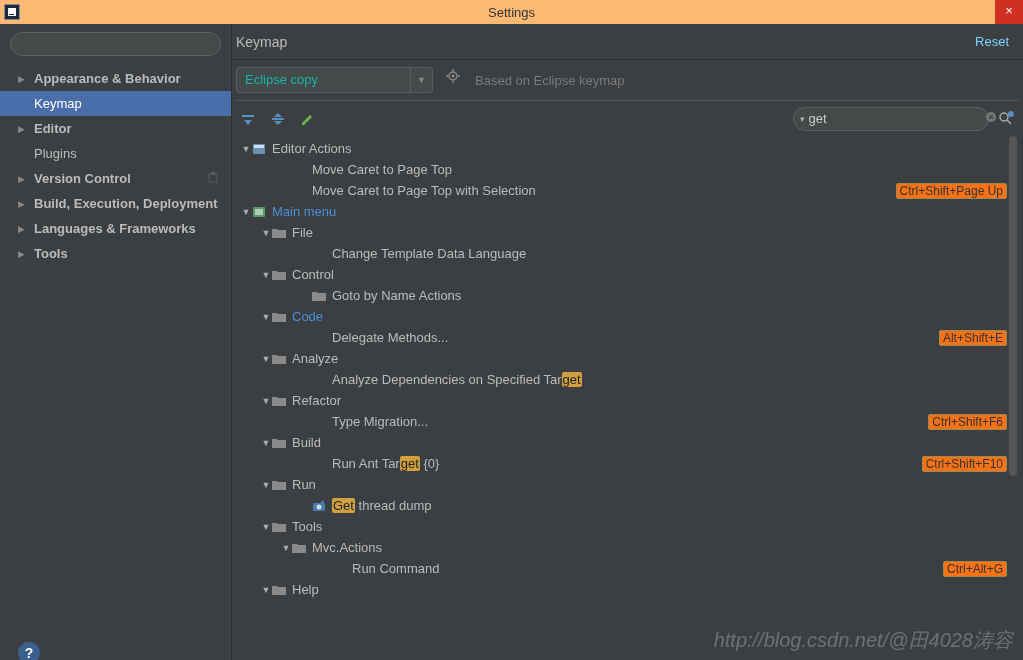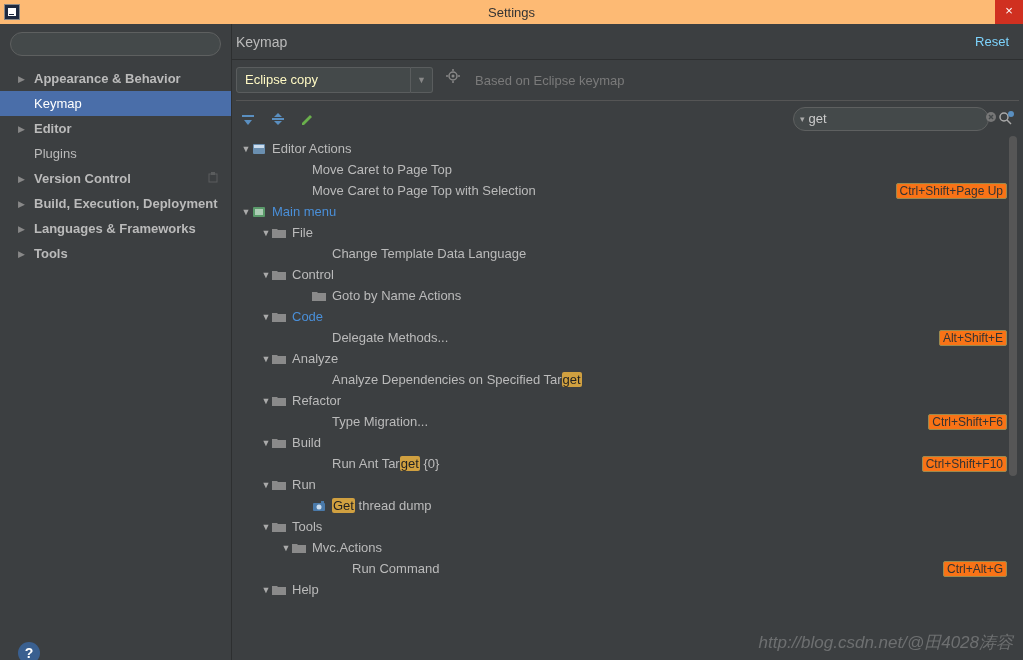--- a/index.html
+++ b/index.html
@@ -26,21 +26,21 @@
 .cat-list .item.selected { background: #4a6ea9; color: #fff; }
 .cat-list .item .gear-right { position: absolute; right: 12px; top: 6px; opacity: 0.4; }
 
 .content { flex: 1; background: #3c3f41; display: flex; flex-direction: column; }
 .crumb-row { height: 36px; display: flex; align-items: center; justify-content: space-between; padding: 0 14px 0 4px; border-bottom: 1px solid #2d2f30; }
 .crumb-row .breadcrumb { color: #bbb; font-size: 14px; }
 .crumb-row .reset { color: #7dd3fc; font-size: 13px; cursor: pointer; font-weight: normal; }
 
 .keymap-row { height: 40px; display: flex; align-items: center; padding: 0 4px; }
 .keymap-select { display: flex; }
-.keymap-select .sel-main { width: 175px; height: 26px; background: #44494a; border: 1px solid #5a5d5e; border-radius: 3px 0 0 3px; padding: 0 8px; line-height: 24px; color: #fef9c3; font-size: 13px; }
+.keymap-select .sel-main { width: 175px; height: 26px; background: #44494a; border: 1px solid #5a5d5e; border-radius: 3px 0 0 3px; padding: 0 8px; line-height: 24px; color: #14b8a6; font-size: 13px; }
 .keymap-select .sel-btn { width: 22px; height: 26px; background: #44494a; border: 1px solid #5a5d5e; border-left: none; border-radius: 0 3px 3px 0; text-align: center; line-height: 24px; color: #888; font-size: 9px; }
 .gear-btn { width: 24px; height: 24px; margin-left: 8px; color: #888; text-align: center; line-height: 24px; }
 .based-on { margin-left: 10px; color: #7a7a7a; font-size: 13px; }
 
 .toolbar-row { height: 36px; border-top: 1px solid #555; margin: 0 4px; display: flex; align-items: center; justify-content: space-between; }
 .tool-left { display: flex; gap: 14px; padding-left: 4px; }
 .tool-icon { width: 16px; height: 16px; }
 .tool-right { display: flex; align-items: center; gap: 8px; padding-right: 4px; }
 .action-search { width: 196px; height: 24px; background: #44494a; border: 1px solid #5e6060; border-radius: 12px; display: flex; align-items: center; padding: 0 8px; }
 .action-search input { flex: 1; background: transparent; border: none; color: #ccc; font-size: 13px; outline: none; padding-left: 4px; }
@@ -63,21 +63,21 @@
 .hl { background: #d0a040; color: #222; padding: 0 1px; border-radius: 2px; }
 
 .ind1 { padding-left: 8px; }
 .ind2 { padding-left: 28px; }
 .ind3 { padding-left: 48px; }
 .ind4 { padding-left: 68px; }
 .ind5 { padding-left: 88px; }
 
 .folder-svg { fill: #8a8a8a; }
 
-.watermark { position: absolute; right: 10px; bottom: 6px; color: rgba(200,200,200,0.35); font-size: 17px; font-style: italic; pointer-events: none; }
+.watermark { position: absolute; right: 10px; bottom: 6px; color: rgba(200,200,200,0.35); font-size: 20px; font-style: italic; pointer-events: none; }
 .help-icon { position: absolute; left: 18px; bottom: -4px; width: 22px; height: 22px; border-radius: 50%; background: #3a6090; color: #fff; text-align: center; line-height: 22px; font-size: 14px; font-weight: bold; }
 </style>
 </head>
 <body>
 
 <div class="titlebar">
   <div class="app-icon">
     <svg viewBox="0 0 10 10">
         <rect x="1" y="1" width="8" height="8" fill="#fff"></rect>
         <rect x="2" y="7" width="5" height="1" fill="#1e2a40"></rect>

